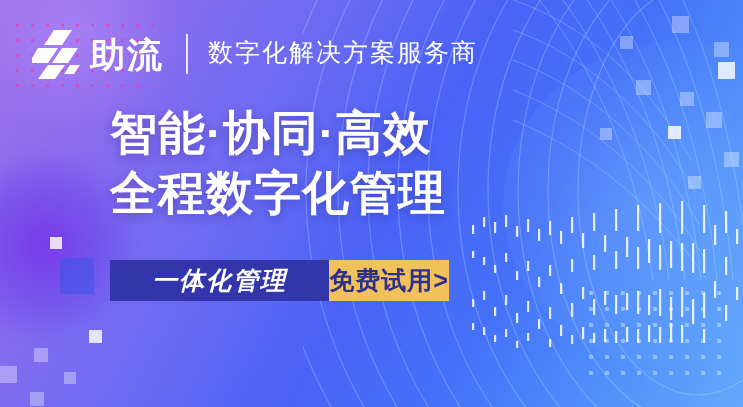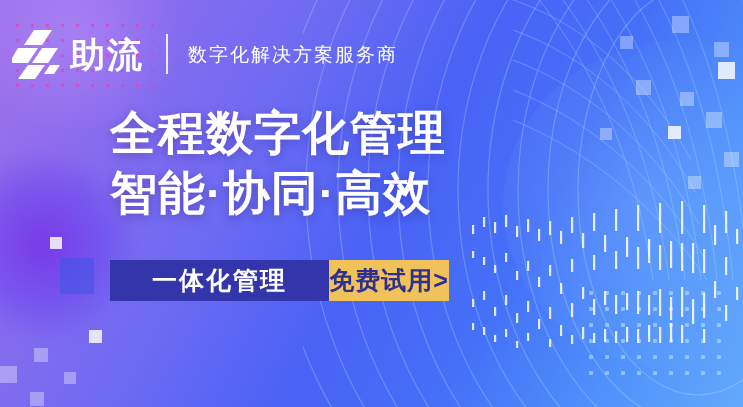--- a/index.html
+++ b/index.html
@@ -45,47 +45,48 @@
 
   .arcs{position:absolute;right:-30px;top:-90px;width:470px;height:560px;opacity:.55;}
   .mesh{position:absolute;right:-10px;top:-20px;width:240px;height:300px;opacity:.5;}
   .wave-dots{position:absolute;left:470px;top:195px;width:275px;height:160px;}
 
   .sq{position:absolute;background:rgba(255,255,255,.34);}
   .sq.bright{background:rgba(255,255,255,.82);}
   .sq.blue{background:rgba(58,86,230,.55);}
 
   
-  .header{position:absolute;left:12px;top:28px;display:flex;align-items:center;height:52px;}
+  .header{position:absolute;left:32px;top:28px;display:flex;align-items:center;height:52px;}
   .logo-mark{width:52px;height:50px;flex:0 0 auto;}
   .logo-word{
     color:#fff;font-size:35px;font-weight:bold;letter-spacing:2px;
     margin-left:6px;line-height:1;white-space:nowrap;
   }
   .divider{width:2px;height:40px;background:rgba(255,255,255,.85);margin:0 20px 0 22px;flex:0 0 auto;}
   .tagline{
-    color:#fff;font-size:19px;font-weight:500;letter-spacing:2px;
-    line-height:1;white-space:nowrap;
+    color:#fff;font-size:25px;font-weight:500;letter-spacing:2px;
+    line-height:1;white-space:nowrap;font-family:Liberation Mono, monospace;
   }
 
   
   .headline{position:absolute;left:110px;top:103px;}
   .headline .ln{
     color:#fff;font-size:47px;font-weight:bold;letter-spacing:1px;
     line-height:60px;white-space:nowrap;
     text-shadow:0 3px 10px rgba(46,30,130,.38);
   }
 
   
   .cta-row{position:absolute;left:110px;top:260px;display:flex;align-items:stretch;height:41px;}
   .cta-primary{
     background:#3335ab;color:#fff;
     font-size:25px;font-weight:bold;letter-spacing:2px;
     display:flex;align-items:center;justify-content:center;
     width:219px;
+    font-style:italic;
   }
   .cta-secondary{
     background:#f2c25a;color:#2e2f8f;
     font-size:25px;font-weight:bold;letter-spacing:1px;
     display:flex;align-items:center;justify-content:center;
     width:120px;
   }
 </style>
 </head>
 <body>
@@ -254,22 +255,22 @@
         <polygon points="16,36 33,36 23,50 6,50"></polygon>
         <polygon points="38,36 48,36 42,45 32,45"></polygon>
       </g>
     </svg>
     <div class="logo-word">助流</div>
     <div class="divider"></div>
     <div class="tagline">数字化解决方案服务商</div>
   </div>
 
   <div class="headline">
+    <div class="ln">智能·协同·高效</div>
     <div class="ln">全程数字化管理</div>
-    <div class="ln">智能·协同·高效</div>
   </div>
 
   <div class="cta-row">
     <div class="cta-primary">一体化管理</div>
     <div class="cta-secondary">免费试用&gt;</div>
   </div>
 
 </div>
 
 </body></html>

